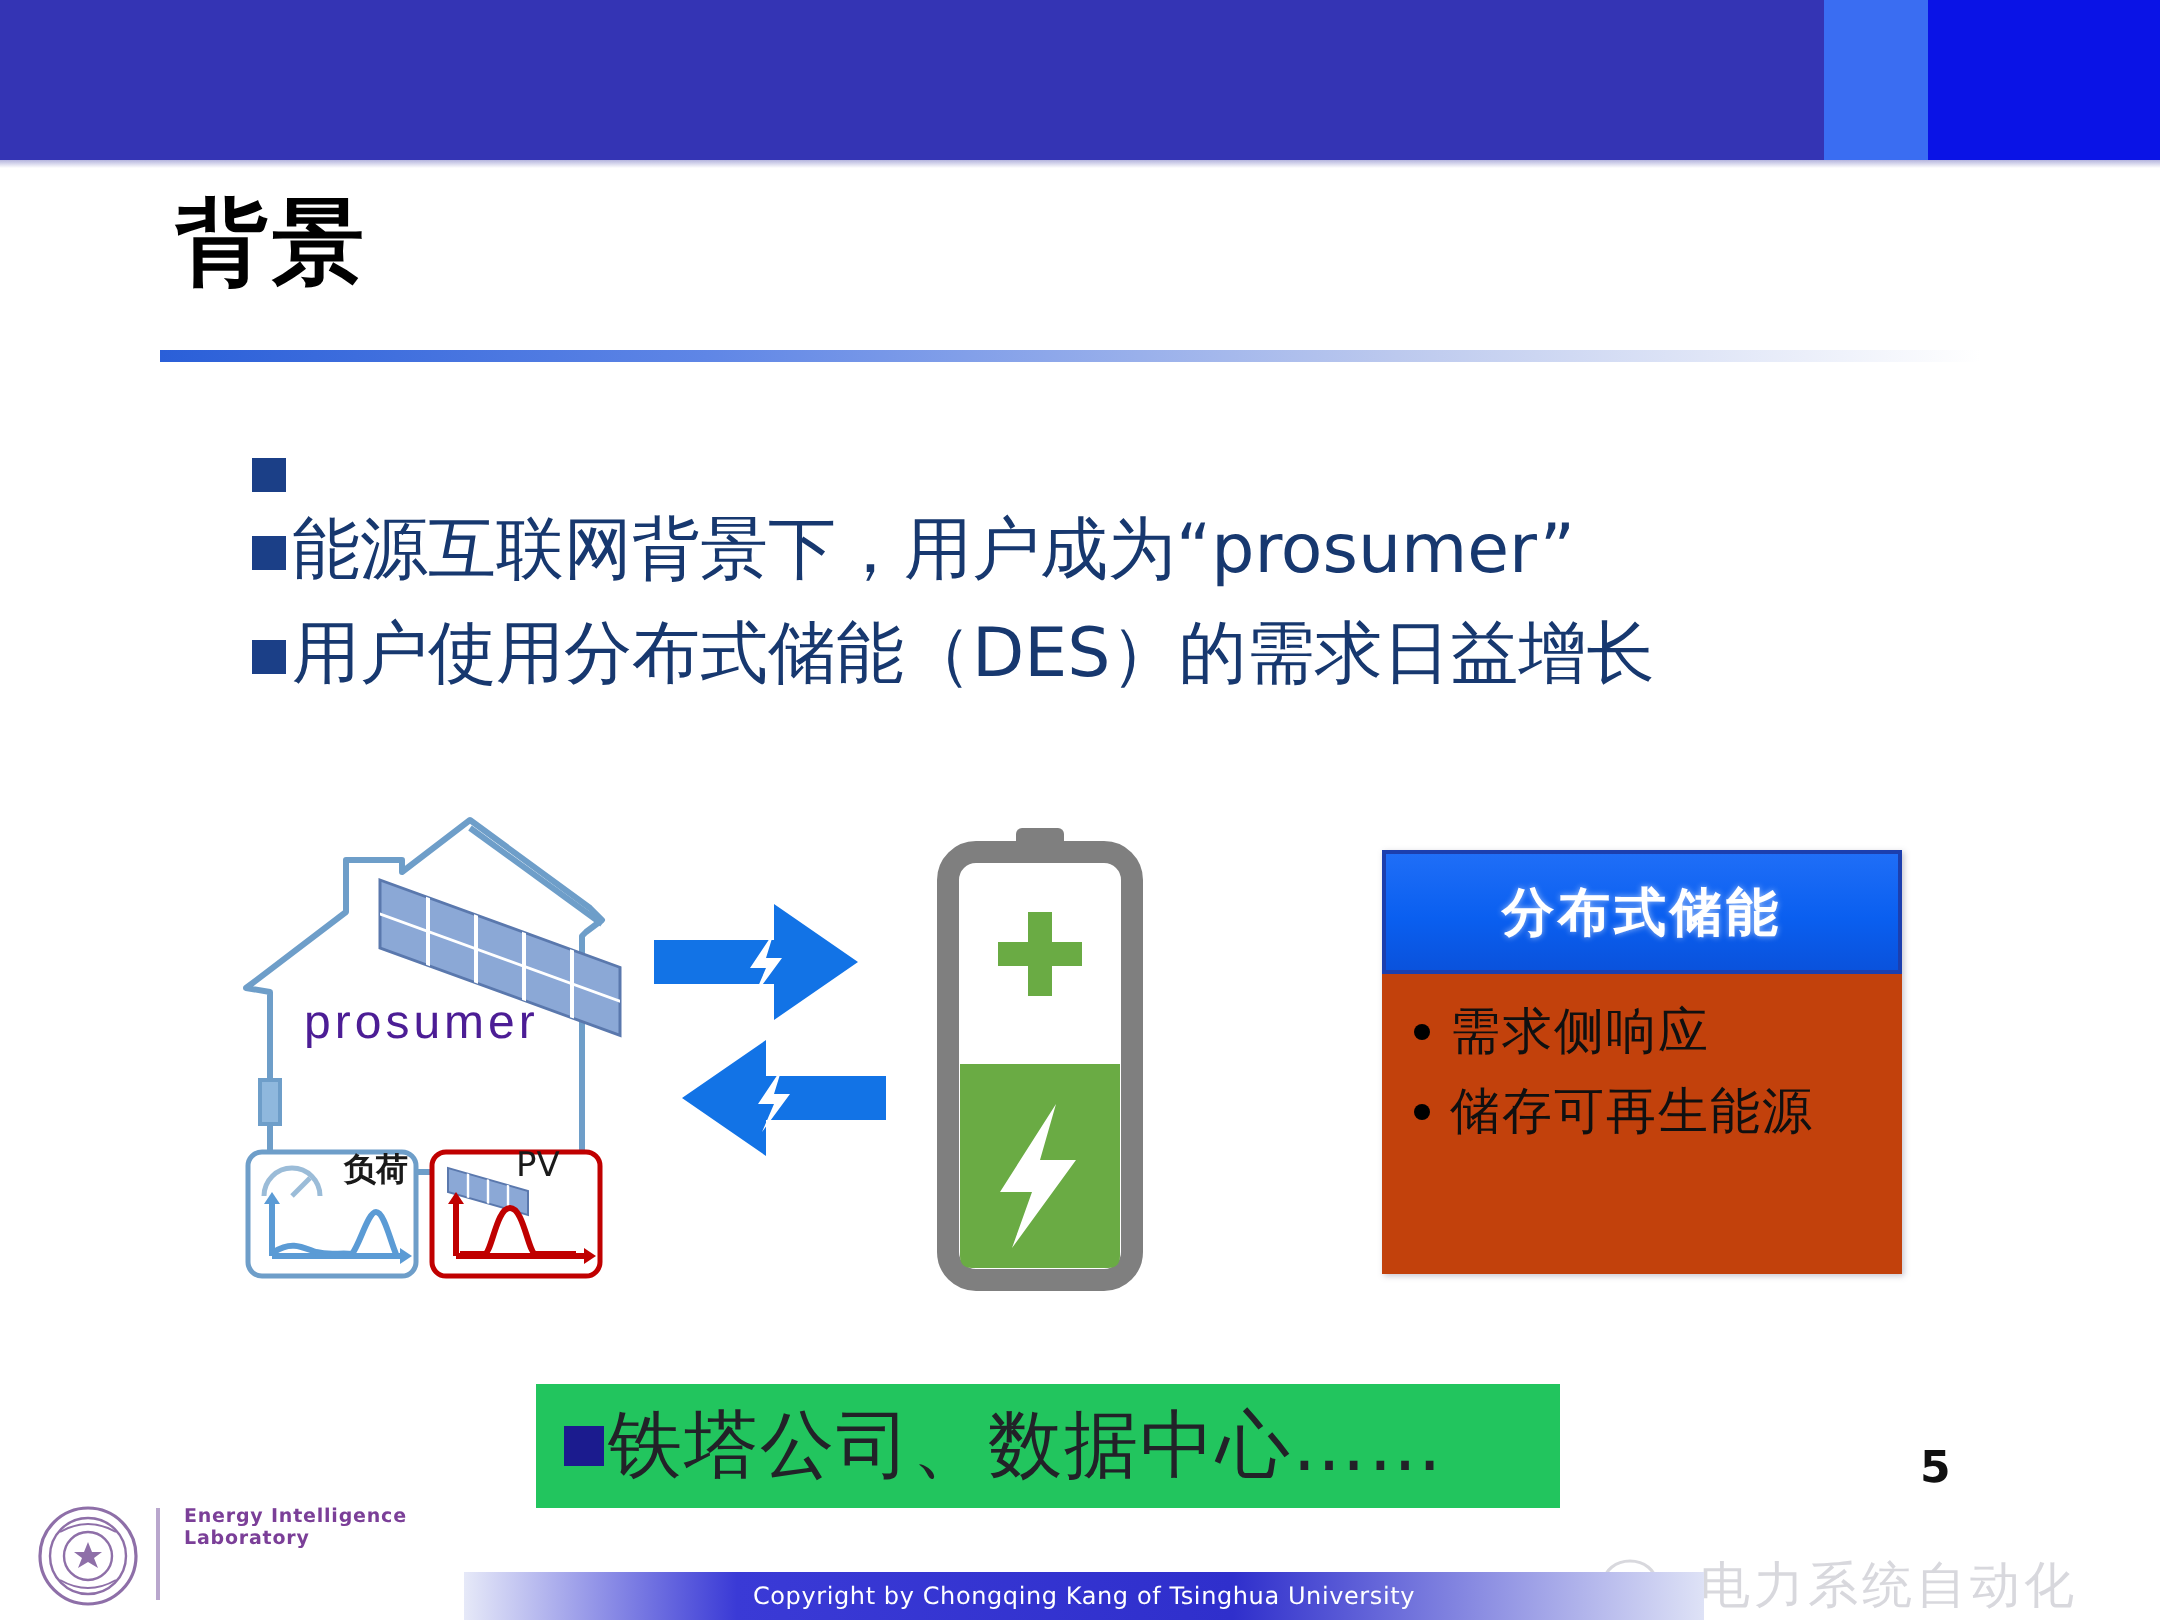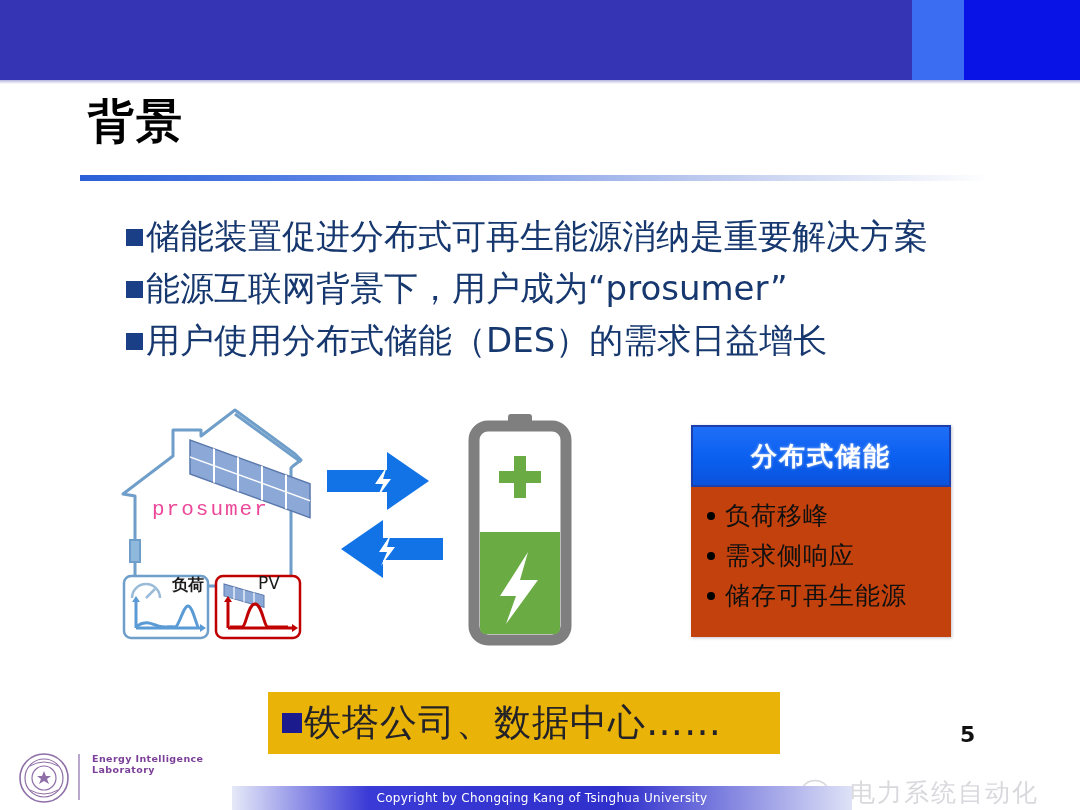--- a/index.html
+++ b/index.html
@@ -76,22 +76,22 @@
     white-space: nowrap;
   }
 
   
   .illus {
     position: absolute; left: 110px; top: 408px;
     width: 330px; height: 250px;
   }
   .house-label {
     position: absolute; left: 42px; top: 90px;
-    font-family: Liberation Mono, monospace;
-    font-size: 21px; color: #ec4899;
+    font-family: Liberation Sans, sans-serif;
+    font-size: 24px; color: #4c1d95;
     letter-spacing: 2px;
   }
 
   
   .arrows {
     position: absolute; left: 325px; top: 448px;
     width: 120px; height: 145px;
   }
 
   
@@ -132,21 +132,21 @@
   }
   .panel-li-tx {
     font-size: 25px; color: #101010;
     letter-spacing: 1px;
   }
 
   
   .highlight {
     position: absolute; left: 268px; top: 692px;
     width: 512px; height: 62px;
-    background: #eab308;
+    background: #22c55e;
     display: flex; align-items: center;
     padding-left: 14px;
     box-sizing: border-box;
   }
   .hl-sq {
     width: 20px; height: 20px; background: #1b1b8e;
     flex: 0 0 auto; margin-right: 2px;
   }
   .hl-tx {
     font-size: 37px; color: #222228;
@@ -214,21 +214,20 @@
   <div class="band-right"></div>
 </div>
 <div class="band-shadow"></div>
 
 <div class="page-title">背景</div>
 <div class="title-rule"></div>
 
 <div class="bullets">
   <div class="bullet-row">
     <span class="bullet-sq"></span>
-    <span class="bullet-tx">储能装置促进分布式可再生能源消纳是重要解决方案</span>
   </div>
   <div class="bullet-row">
     <span class="bullet-sq"></span>
     <span class="bullet-tx">能源互联网背景下，用户成为“prosumer”</span>
   </div>
   <div class="bullet-row">
     <span class="bullet-sq"></span>
     <span class="bullet-tx">用户使用分布式储能（DES）的需求日益增长</span>
   </div>
 </div>
@@ -322,24 +321,20 @@
 
     <path d="M68 140 L40 184 L56 184 L46 212 L78 168 L60 168 Z" fill="#ffffff"></path>
   </svg>
 </div>
 
 <div class="panel">
   <div class="panel-head">
     <span class="panel-head-tx">分布式储能</span>
   </div>
   <div class="panel-body">
-    <div class="panel-li">
-      <span class="panel-dot"></span>
-      <span class="panel-li-tx">负荷移峰</span>
-    </div>
     <div class="panel-li">
       <span class="panel-dot"></span>
       <span class="panel-li-tx">需求侧响应</span>
     </div>
     <div class="panel-li">
       <span class="panel-dot"></span>
       <span class="panel-li-tx">储存可再生能源</span>
     </div>
   </div>
 </div>

